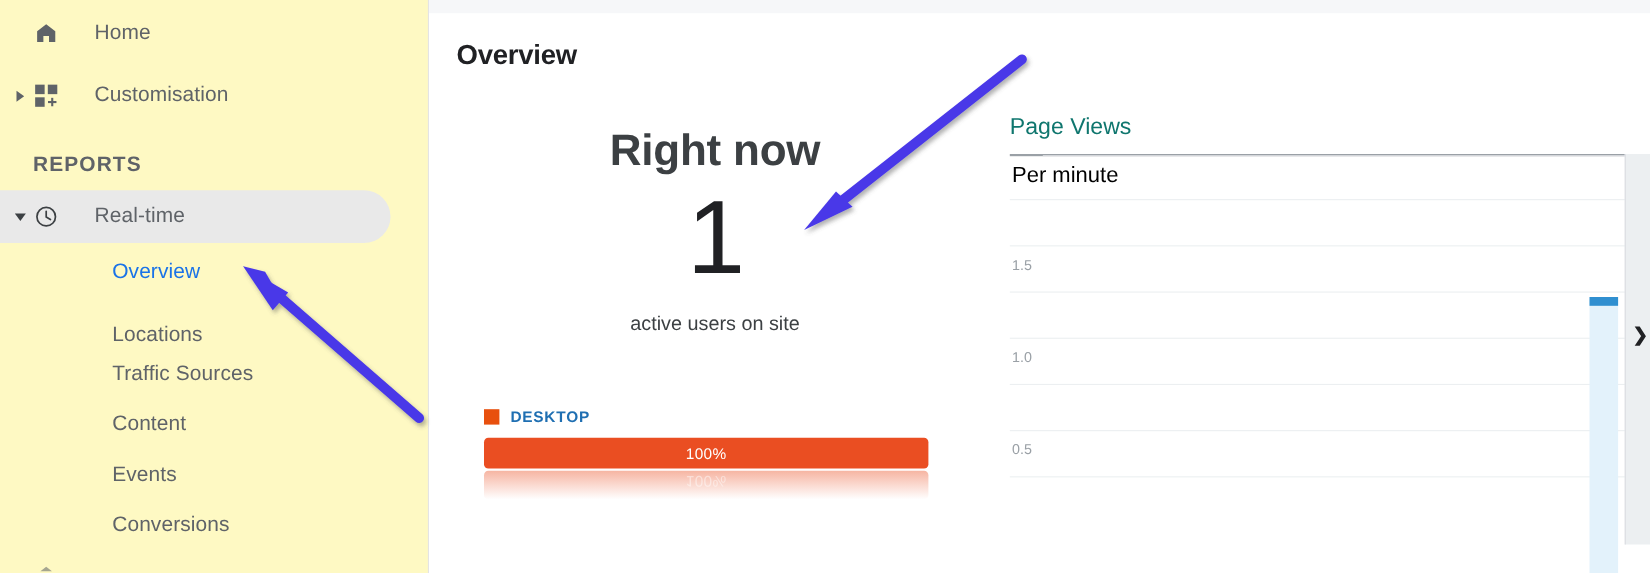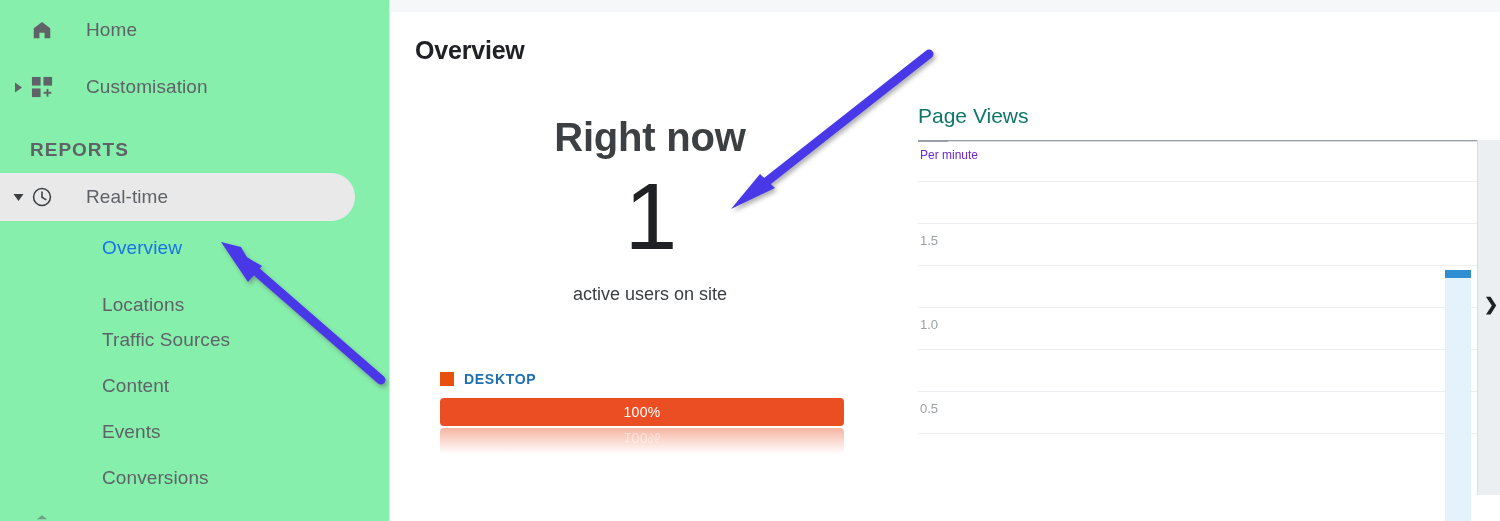--- a/index.html
+++ b/index.html
@@ -7,21 +7,21 @@
     width:1500px;height:521px;overflow:hidden;
     font-family:"Liberation Sans", sans-serif;
     background:#ffffff;
     -webkit-font-smoothing:antialiased;
   }
   .app{position:relative;width:1500px;height:521px;}
 
   
   .sidebar{
     position:absolute;left:0;top:0;width:389px;height:521px;
-    background:#86efac;
+    background:#fef9c3;
     border-right:1px solid #e4e4e4;
     overflow:hidden;
   }
   .nav-row{
     position:absolute;left:0;height:48px;width:355px;
     display:flex;align-items:center;
     border-top-right-radius:24px;border-bottom-right-radius:24px;
     box-sizing:border-box;
   }
   .nav-row .ico{
@@ -114,21 +114,21 @@
   .chart-title{
     position:absolute;left:0;top:0;font-size:21px;color:#0f766e;font-weight:400;
   }
   .chart-head-rule{
     position:absolute;left:0;top:36px;width:582px;height:2px;background:#9aa0a6;
   }
   .chart-head-rule2{
     position:absolute;left:30px;top:37px;width:552px;height:1px;background:#dadce0;
   }
   .chart-sub{
-    position:absolute;left:2px;top:44px;font-size:12px;color:#6d28d9;
+    position:absolute;left:2px;top:44px;font-size:20px;color:#000000;
   }
   .plot{
     position:absolute;left:0px;top:64px;width:582px;height:290px;
   }
   .gridline{
     position:absolute;left:0;width:562px;height:1px;background:#eceff1;
   }
   .ylab{
     position:absolute;left:2px;font-size:13px;color:#9aa0a6;
   }

